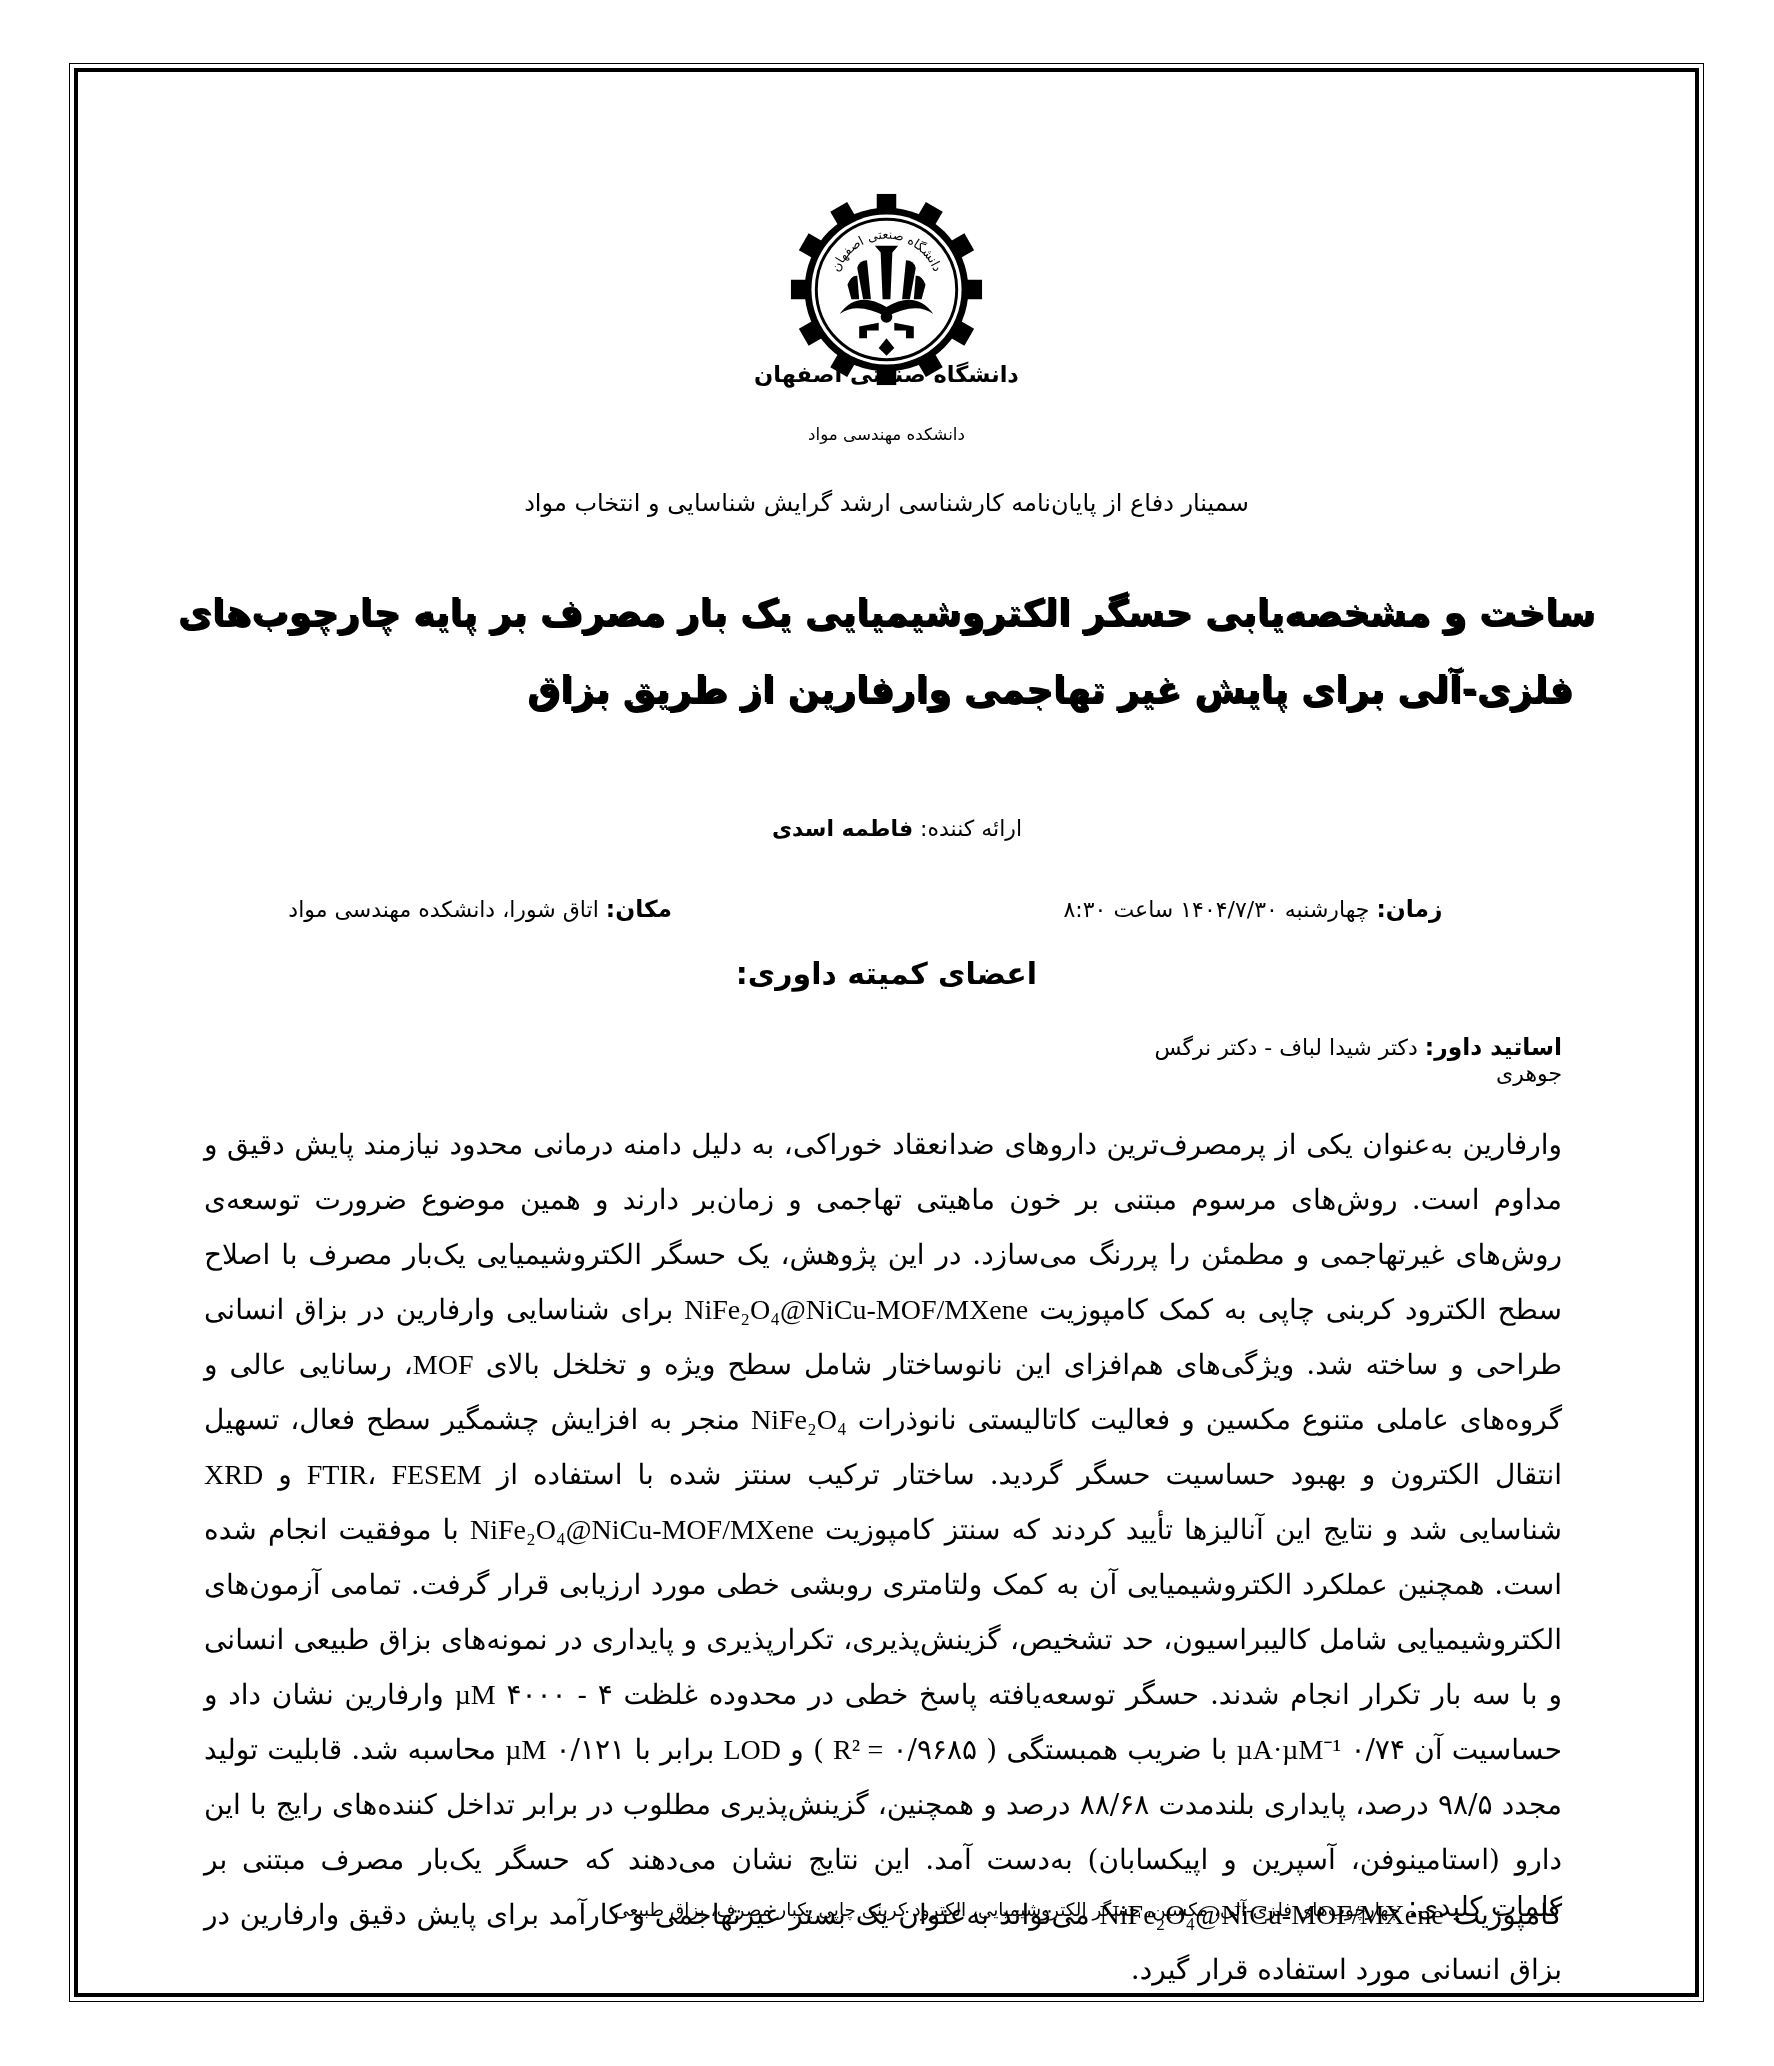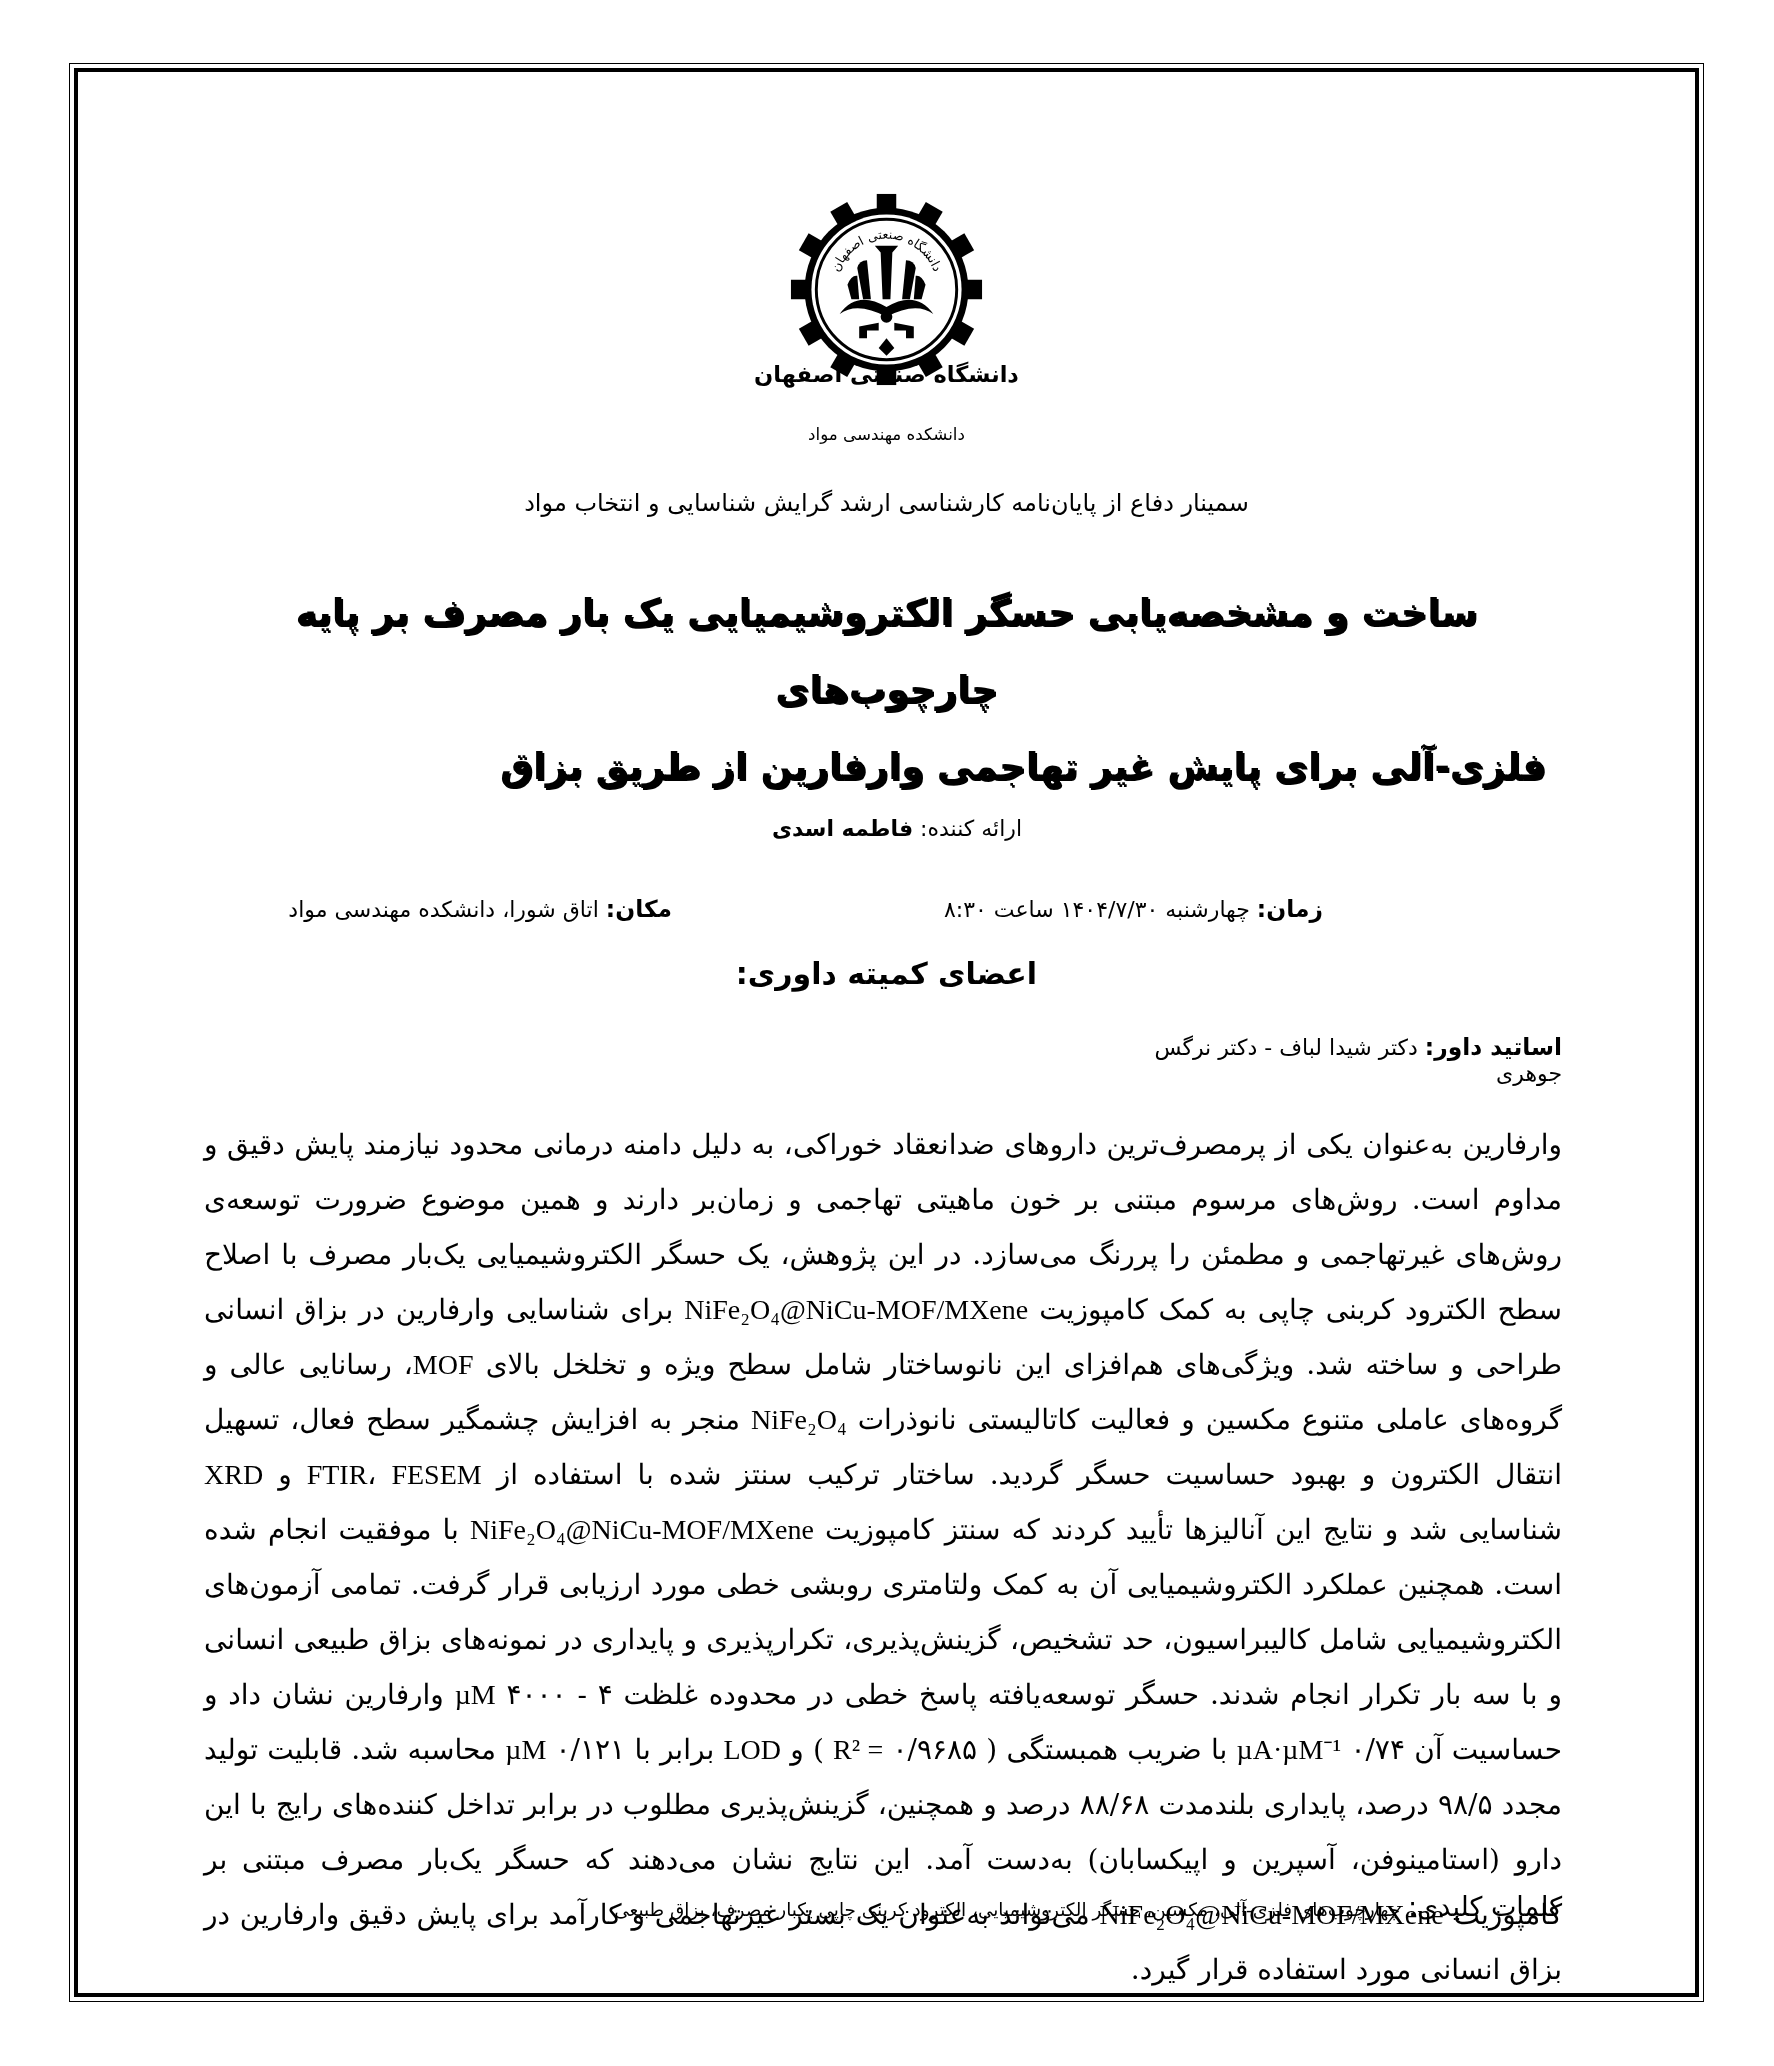--- a/index.html
+++ b/index.html
@@ -65,21 +65,21 @@
     }
     .seminar {
       top: 416px;
       font-size: 24px;
     }
     .title {
       top: 501px;
       font-size: 37px;
       font-weight: bold;
       line-height: 77px;
-      padding: 0 106px;
+      padding: 0 79px;
       text-shadow: 1.7px 1.7px 0 #000;
     }
     .title .line1 { display: block; }
     .title .line2 { display: block; padding-right: 42px; text-align: right; }
     .presenter {
       top: 743px;
       font-size: 22px;
     }
     .presenter .name { font-weight: bold; margin-left: 21px; }
     .row {
@@ -92,21 +92,21 @@
       direction: rtl;
     }
     .row .lbl { font-weight: bold; font-size: 23.4px; }
     .row-time { top: 822px; }
     .committee {
       top: 883px;
       font-size: 30px;
       font-weight: bold;
     }
     .row-profs { top: 960px; }
-    .col-right { width: 618px; text-align: left; }
+    .col-right { width: 618px; text-align: center; }
     .col-left { width: 468px; text-align: right; }
     .abstract {
       position: absolute;
       left: 125px;
       right: 132px;
       top: 1044px;
       font-size: 28px;
       line-height: 55px;
       text-align: justify;
       text-align-last: right;

